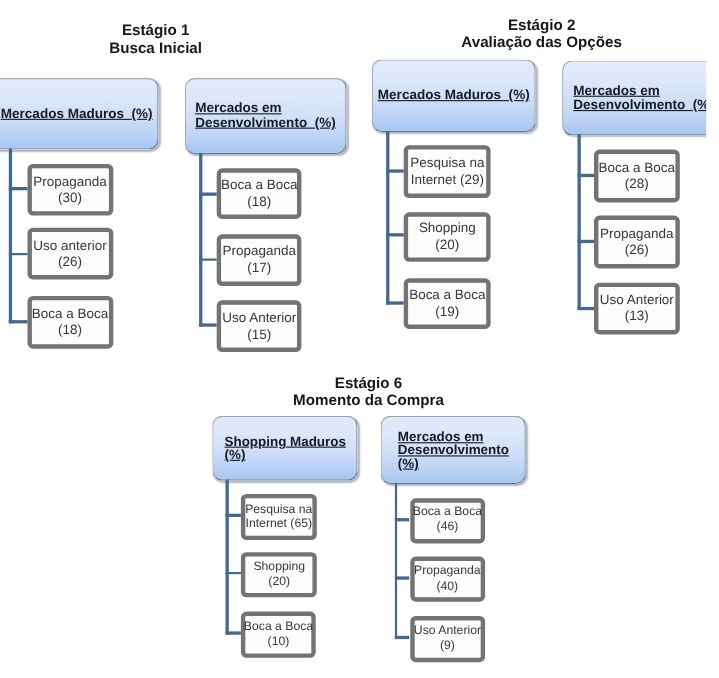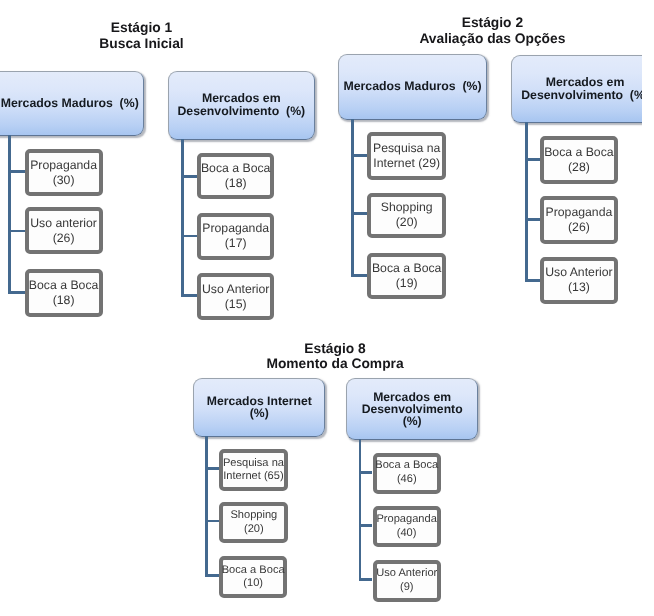--- a/index.html
+++ b/index.html
@@ -7,22 +7,22 @@
   body{width:654px;height:616px;background:#ffffff;
        font-family:"Liberation Sans",sans-serif;overflow:hidden;position:relative;
        -webkit-font-smoothing:antialiased;text-rendering:geometricPrecision;}
   #diagram{position:absolute;left:0;top:0;width:642px;height:616px;overflow:hidden;}
   .stage-title{position:absolute;width:340px;text-align:center;font-weight:bold;
        font-size:13.8px;line-height:15.9px;color:#17171a;white-space:pre;}
   .hdr-box{position:absolute;box-sizing:border-box;
        border:1px solid #9aa3ae;border-bottom-color:#5d7494;border-right-color:#6a809d;border-radius:9px;
        background:linear-gradient(180deg,#e3ebfa 0%,#dde7fa 26%,#cfdef8 56%,#b8d0f4 84%,#a7c5f0 100%);
        box-shadow:1.5px 1.5px 1.5px rgba(105,112,125,0.5);
-       display:flex;align-items:center;justify-content:center;text-align:center;
-       font-weight:bold;color:#151a20;white-space:pre;}
+       display:flex;align-items:center;justify-content:center;text-align:left;
+       font-weight:bold;color:#151a20;white-space:pre;text-decoration:underline;}
   .item-box{position:absolute;box-sizing:border-box;
        border:4px solid #737373;border-radius:5px;background:#fdfdfd;
        display:flex;align-items:center;justify-content:center;text-align:center;
        color:#383838;white-space:pre;}
   .trunk,.branch{position:absolute;background:#44698f;}
 </style>
 </head>
 <body>
 
 <div id="diagram">
@@ -82,24 +82,24 @@
 (28)</div>
       <div class="branch" style="left:524.6px;top:217.7px;width:15px;height:3px;"></div>
       <div class="item-box" style="left:539.6px;top:196.1px;width:78.6px;height:47.5px;font-size:12.25px;line-height:15px;">Propaganda
 (26)</div>
       <div class="branch" style="left:524.6px;top:278.5px;width:15px;height:3px;"></div>
       <div class="item-box" style="left:539.6px;top:256.9px;width:78.6px;height:46.8px;font-size:12.25px;line-height:15px;">Uso Anterior
 (13)</div>
     </div>
   </section>
   <section class="stage">
-    <div class="stage-title" style="left:165px;top:340.5px;">Estágio 8
+    <div class="stage-title" style="left:165px;top:340.5px;">Estágio 6
 Momento da Compra</div>
     <div class="column">
-      <div class="hdr-box" style="left:193.3px;top:378.1px;width:132px;height:58.8px;font-size:12.2px;line-height:12.3px">Mercados Internet
+      <div class="hdr-box" style="left:193.3px;top:378.1px;width:132px;height:58.8px;font-size:12.2px;line-height:12.3px">Shopping Maduros
 (%)</div>
       <div class="trunk" style="left:204.8px;top:435.9px;width:2.8px;height:141.2px;"></div>
       <div class="branch" style="left:204.8px;top:467.3px;width:14.1px;height:2.8px;"></div>
       <div class="item-box" style="left:218.9px;top:449.4px;width:69.1px;height:42px;font-size:11.1px;line-height:13.8px;">Pesquisa na
 Internet (65)</div>
       <div class="branch" style="left:204.8px;top:519.7px;width:14.5px;height:2.8px;"></div>
       <div class="item-box" style="left:219.3px;top:501.9px;width:69.1px;height:41.3px;font-size:11.1px;line-height:13.8px;">Shopping
 (20)</div>
       <div class="branch" style="left:204.8px;top:574.3px;width:14.1px;height:2.8px;"></div>
       <div class="item-box" style="left:218.9px;top:556.4px;width:68.5px;height:42px;font-size:11.1px;line-height:13.8px;">Boca a Boca

